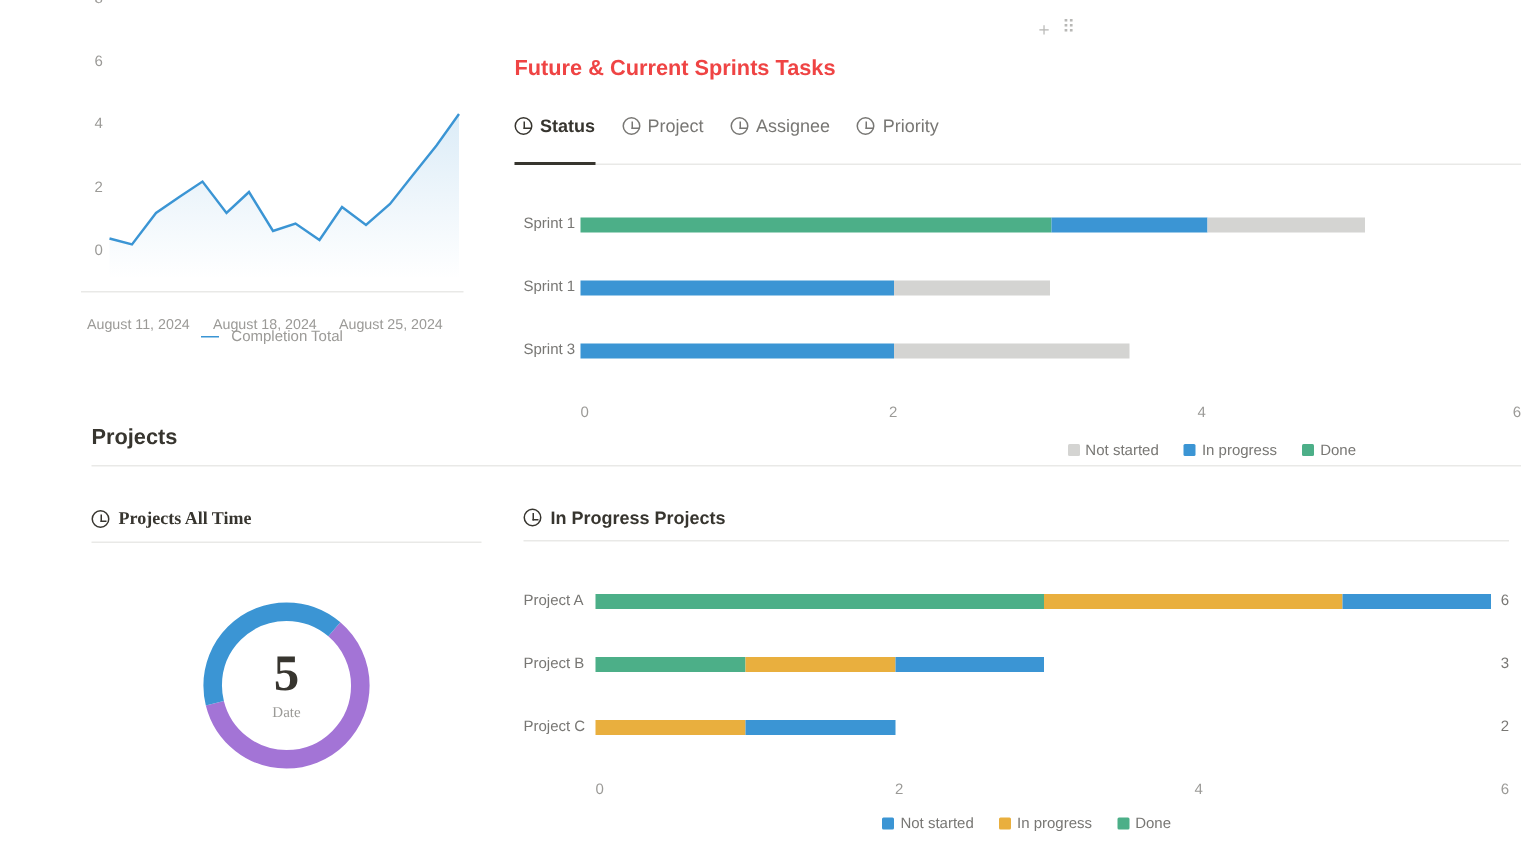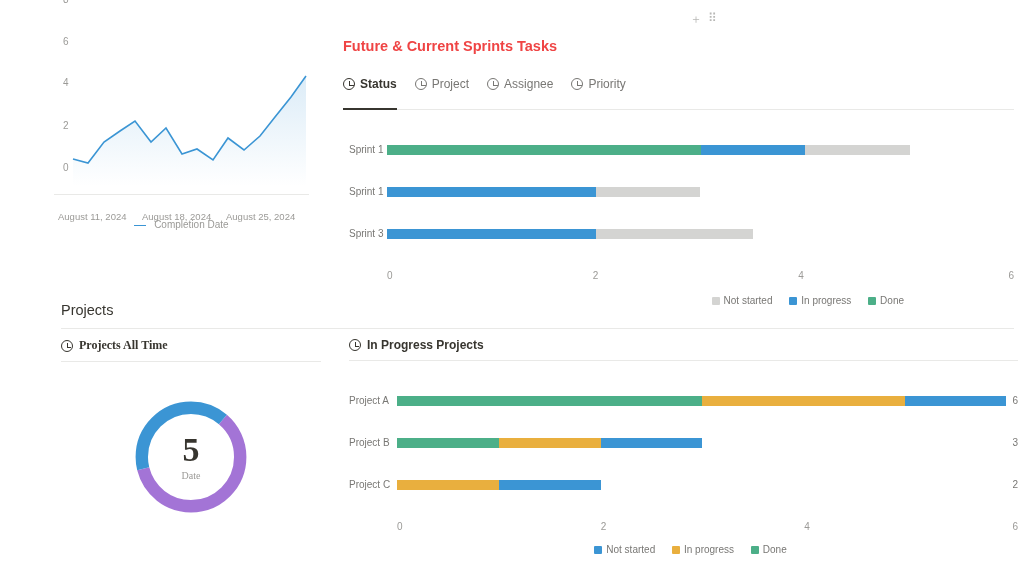--- a/index.html
+++ b/index.html
@@ -64,36 +64,36 @@
   .hbar-xaxis { display: flex; margin-top: 10px; padding-left: 38px; font-size: 10px; color: #9b9a97; }
   .hbar-xaxis span { flex: 1; text-align: left; }
   .hbar-xaxis span:last-child { flex: 0 0 10px; text-align: right; }
   .hbar-legend { text-align: right; margin-top: 14px; font-size: 10px; color: #787774; padding-right: 110px; }
   .hbar-legend .item { margin-left: 14px; }
   .hbar-legend .sw { display: inline-block; width: 8px; height: 8px; margin-right: 4px; vertical-align: middle; border-radius: 1px;}
   .sw.green{background:#4caf88;} .sw.blue{background:#3b95d4;} .sw.gray{background:#d4d4d2;} .sw.yellow{background:#e9af3e;}
 
   
   .projects-hdr {
-    position: absolute; left: 61px; top: 302px; right: 10px;
-    font-size: 14.5px; font-weight: 400; color: #37352f;
+    position: absolute; left: 61px; top: 284px; right: 10px;
+    font-size: 14.5px; font-weight: 700; color: #37352f;
     border-bottom: 1px solid #e9e9e7; padding-bottom: 10px;
   }
 
   
   .alltime {
     position: absolute; left: 61px; top: 338px; width: 260px; font-family: Liberation Serif, serif;
   }
   .panel-title { font-size: 12px; font-weight: 600; color: #37352f; display:flex; align-items:center; gap:6px; border-bottom:1px solid #e9e9e7; padding-bottom:8px; margin-bottom:18px;}
   .clock-icon { width:12px; height:12px; border:1.2px solid #37352f; border-radius:50%; position:relative; }
   .clock-icon::after{content:'';position:absolute;width:3px;height:4px;border-left:1.2px solid #37352f;border-bottom:1.2px solid #37352f;left:5px;top:2px;}
 
   
   .inprog {
-    position: absolute; left: 349px; top: 338px; right: 6px;
+    position: absolute; left: 349px; top: 338px; right: 18px;
   }
   .inprog .hbar { padding-left: 0; }
   .inprog .hbar-label { width: 48px; flex: 0 0 48px; }
   .inprog .hbar-xaxis { padding-left: 48px; }
   .inprog .hbar-legend { text-align:center; padding-right: 0; margin-top:12px; }
 
   
   .donut-wrap { position: relative; width: 130px; height: 130px; margin: 30px auto 0; }
   .donut-center { position:absolute; inset:0; display:flex; flex-direction:column; align-items:center; justify-content:center; }
   .donut-center .big { font-size: 34px; font-weight: 700; color:#37352f; line-height:1; }
@@ -127,21 +127,21 @@
     <path d="M 5 159  L 20 163  L 36 142  L 52 131  L 67 121  L 83 142  L 98 128  L 114 154  L 129 149  L 145 160  L 160 138  L 176 150  L 192 136  L 207 117  L 223 97  L 238 76" fill="none" stroke="#3b95d4" stroke-width="1.6"></path>
   </svg>
   <div class="lc-axis-x"></div>
   <div class="lc-xlabels">
     <span style="left:4px">August 11, 2024</span>
     <span style="left:88px">August 18, 2024</span>
     <span style="left:172px">August 25, 2024</span>
   </div>
   <div class="lc-legend">
     <span class="swatch"></span>
-    <span>Completion Date</span>
+    <span>Completion Total</span>
   </div>
 </div>
 
 <div class="sprints">
   <h2>Future &amp; Current Sprints Tasks</h2>
   <div class="tabrow">
     <div class="tab active">
       <span class="tab-icon"></span>
       <span>Status</span>
     </div>

